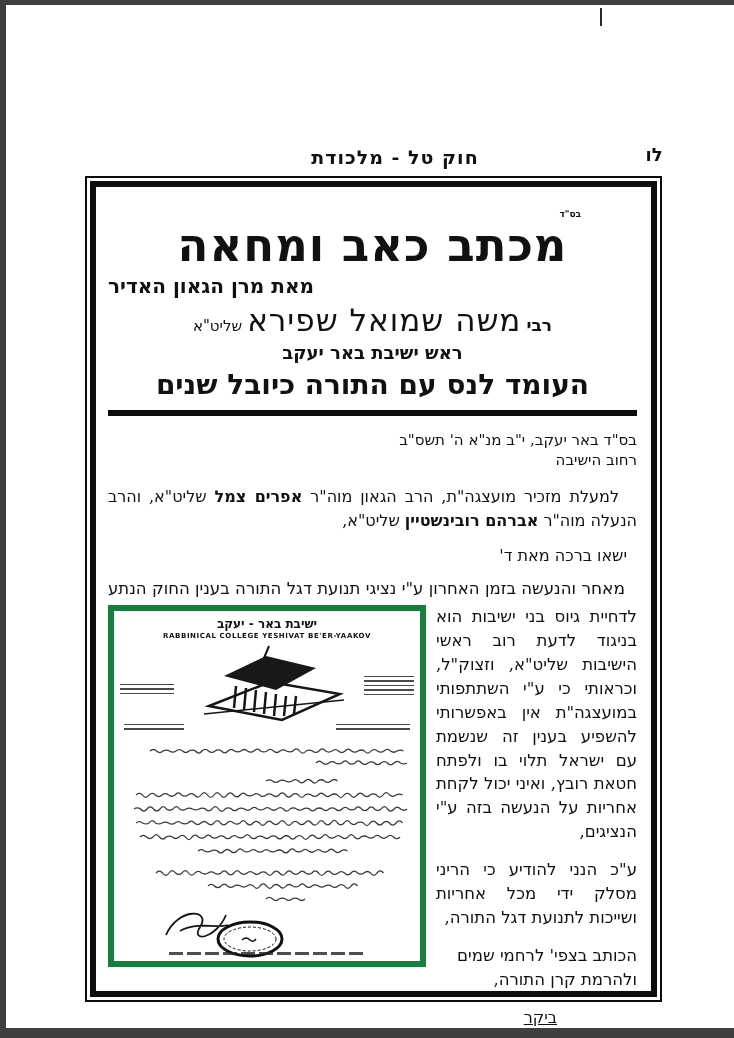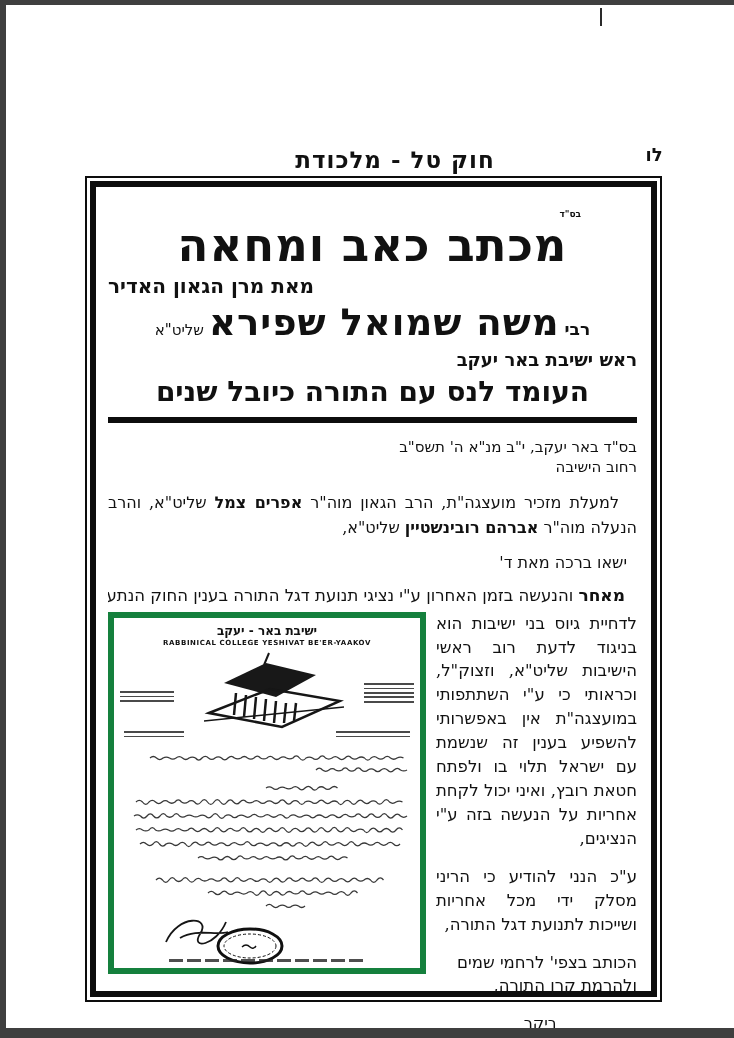--- a/index.html
+++ b/index.html
@@ -13,21 +13,21 @@
   .edge{position:absolute;background:#3f3f3f;z-index:50;}
   .edge-top{left:0;top:0;width:734px;height:5px;}
   .edge-left{left:0;top:0;width:6px;height:1038px;}
   .edge-bottom{left:0;top:1028px;width:734px;height:10px;}
   .edge-right{left:731px;top:0;width:3px;height:5px;}
   .tick{position:absolute;left:600px;top:8px;width:2px;height:18px;background:#2a2a2a;}
 
   
   .runhead{
     position:absolute;top:146px;left:250px;width:290px;
-    text-align:center;font-weight:bold;font-size:23px;letter-spacing:1px;
+    text-align:center;font-weight:bold;font-size:19px;letter-spacing:1px;
     direction:rtl;font-family:"DejaVu Serif","DejaVu Sans",serif;
   }
   .pagenum{
     position:absolute;top:144px;left:634px;width:40px;
     font-weight:bold;font-size:18px;text-align:center;direction:rtl;
     font-family:"DejaVu Serif","DejaVu Sans",serif;
   }
 
   
   .notice-box{
@@ -41,40 +41,40 @@
     direction:rtl;position:relative;
   }
   .bsd{position:absolute;top:22px;right:70px;font-size:9px;font-weight:bold;}
   .title{
     margin:26px 0 2px 0;text-align:center;
     font-size:45px;font-weight:bold;letter-spacing:1px;line-height:1.0;
   }
   .subtitle{text-align:left;font-size:20px;font-weight:bold;margin-top:6px;}
   .rabbi-line{text-align:center;margin-top:5px;line-height:1.1;}
   .rabbi-prefix{font-size:17px;font-weight:bold;}
-  .rabbi-name{font-size:37px;font-weight:bold;letter-spacing:1px;}
+  .rabbi-name{font-size:31px;font-weight:normal;letter-spacing:1px;}
   .rabbi-hon{font-size:15px;}
-  .role{text-align:right;font-size:18px;font-weight:bold;margin-top:5px;}
+  .role{text-align:center;font-size:18px;font-weight:bold;margin-top:5px;}
   .tagline{text-align:center;font-size:28px;font-weight:bold;margin-top:5px;}
   .rule{height:6px;background:#0d0d0d;margin:9px 0 14px 0;}
 
   .serif{font-family:"DejaVu Serif","DejaVu Sans",serif;}
   .dateline{font-size:15px;line-height:1.35;}
   .addrline{font-size:15px;line-height:1.35;}
   .salutation{
     margin:14px 0 0 0;font-size:16px;line-height:1.55;
     text-align:justify;text-indent:18px;
   }
   .salutation b{font-weight:bold;}
   .blessing{margin-top:12px;font-size:16px;text-indent:10px;}
   .lead{
     margin:12px 0 4px 0;font-size:16.5px;line-height:1.4;
     text-align:justify;text-align-last:justify;text-indent:12px;white-space:nowrap;overflow:hidden;
   }
-  .lead b{font-weight:bold;font-size:17px;}
+  .lead b{font-weight:normal;font-size:17px;}
 
   .wrap{display:flex;direction:ltr;gap:10px;margin-top:4px;}
   .col{
     direction:rtl;flex:1;font-size:16.5px;line-height:1.45;
     font-family:"DejaVu Serif","DejaVu Sans",serif;
   }
   .col .just{text-align:justify;}
   .col .para{margin:0 0 14px 0;}
   .closing{margin:10px 80px 2px 0;font-size:16px;text-decoration:underline;}
   .signature{margin:6px 60px 0 0;font-size:19px;font-weight:bold;}

